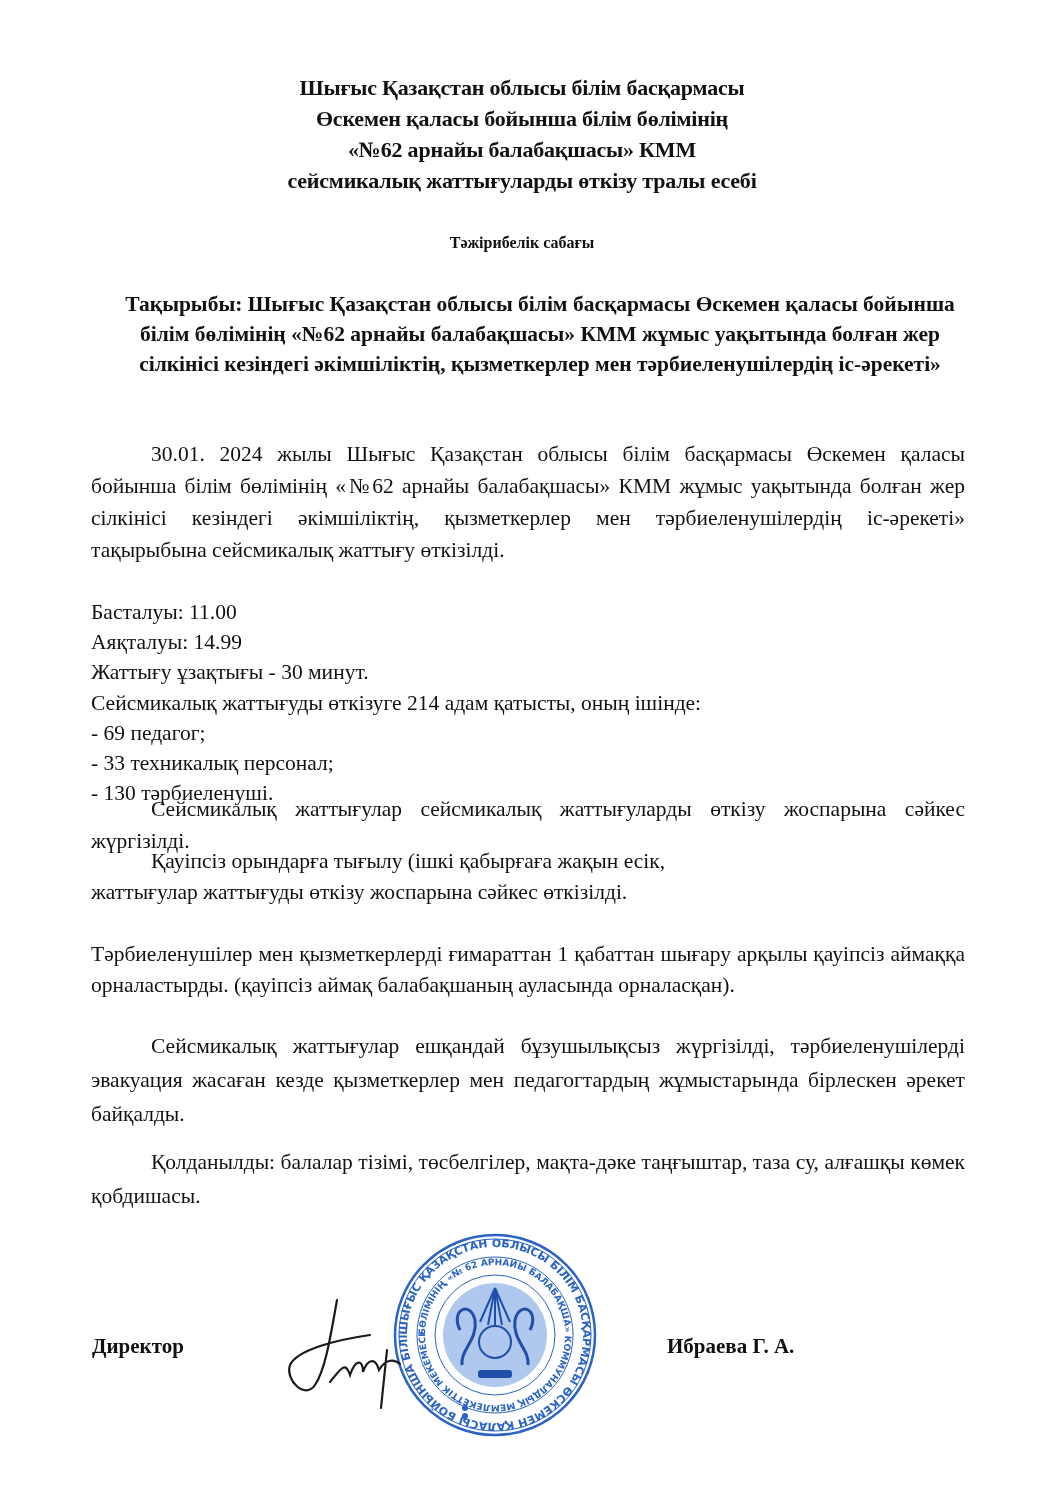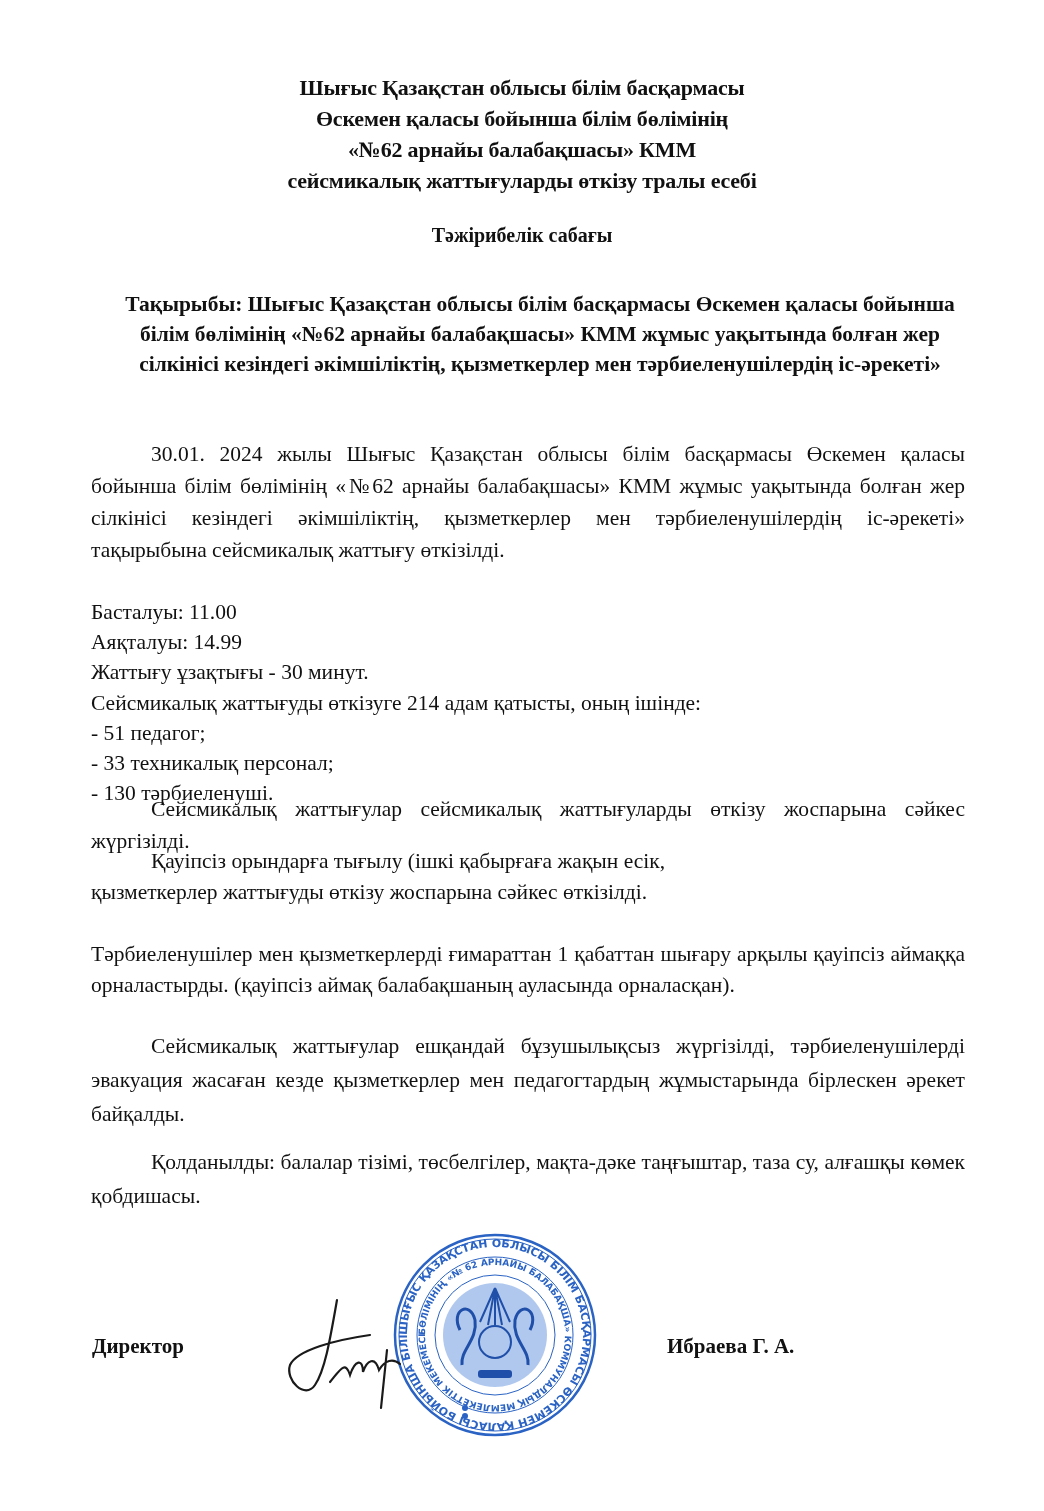--- a/index.html
+++ b/index.html
@@ -11,22 +11,22 @@
     .page { position: absolute; left: 0; top: 0; width: 1044px; height: 1511px; }
 
     .header {
       position: absolute; left: 0; top: 72px; width: 1044px;
       text-align: center; font-weight: bold; font-size: 22px; line-height: 31px;
       letter-spacing: -0.2px;
     }
     .header div { white-space: nowrap; }
 
     .subtitle {
-      position: absolute; left: 0; top: 224px; width: 1044px;
-      text-align: center; font-weight: bold; font-size: 20px;
+      position: absolute; left: 0; top: 234px; width: 1044px;
+      text-align: center; font-weight: bold; font-size: 16px;
     }
 
     .topic {
       position: absolute; left: 100px; top: 289px; width: 880px;
       text-align: center; font-weight: bold; font-size: 21.5px; line-height: 30px;
     }
 
     .body-text {
       position: absolute; left: 91px; width: 874px;
       font-size: 21.5px; line-height: 32px;
@@ -70,30 +70,30 @@
 
   <div class="topic">Тақырыбы: Шығыс Қазақстан облысы білім басқармасы Өскемен қаласы бойынша білім бөлімінің «№62 арнайы балабақшасы» КММ жұмыс уақытында болған жер сілкінісі кезіндегі әкімшіліктің, қызметкерлер мен тәрбиеленушілердің іс-әрекеті»</div>
 
   <div id="intro" class="body-text justify indent">30.01. 2024 жылы Шығыс Қазақстан облысы білім басқармасы Өскемен қаласы бойынша білім бөлімінің «№62 арнайы балабақшасы» КММ жұмыс уақытында болған жер сілкінісі кезіндегі әкімшіліктің, қызметкерлер мен тәрбиеленушілердің іс-әрекеті» тақырыбына сейсмикалық жаттығу өткізілді.</div>
 
   <div id="facts" class="body-text">
     <div>Басталуы: 11.00</div>
     <div>Аяқталуы: 14.99</div>
     <div>Жаттығу ұзақтығы - 30 минут.</div>
     <div>Сейсмикалық жаттығуды өткізуге 214 адам қатысты, оның ішінде:</div>
-    <div>- 51 педагог;</div>
+    <div>- 69 педагог;</div>
     <div>- 33 техникалық персонал;</div>
     <div>- 130 тәрбиеленуші.</div>
   </div>
 
   <div id="p-plan" class="body-text justify indent">Сейсмикалық жаттығулар сейсмикалық жаттығуларды өткізу жоспарына сәйкес жүргізілді.</div>
 
   <div id="p-hide" class="body-text">
     <div style="text-indent:60px">Қауіпсіз орындарға тығылу (ішкі қабырғаға жақын есік,</div>
-    <div>қызметкерлер жаттығуды өткізу жоспарына сәйкес өткізілді.</div>
+    <div>жаттығулар жаттығуды өткізу жоспарына сәйкес өткізілді.</div>
   </div>
 
   <div id="p-evac" class="body-text justify">Тәрбиеленушілер мен қызметкерлерді ғимараттан 1 қабаттан шығару арқылы қауіпсіз аймаққа орналастырды. (қауіпсіз аймақ балабақшаның ауласында орналасқан).</div>
 
   <div id="p-result" class="body-text justify indent">Сейсмикалық жаттығулар ешқандай бұзушылықсыз жүргізілді, тәрбиеленушілерді эвакуация жасаған кезде қызметкерлер мен педагогтардың жұмыстарында бірлескен әрекет байқалды.</div>
 
   <div id="p-used" class="body-text justify indent">Қолданылды: балалар тізімі, төсбелгілер, мақта-дәке таңғыштар, таза су, алғашқы көмек қобдишасы.</div>
 
   <div class="sig-row">
     <div class="director-label">Директор</div>

